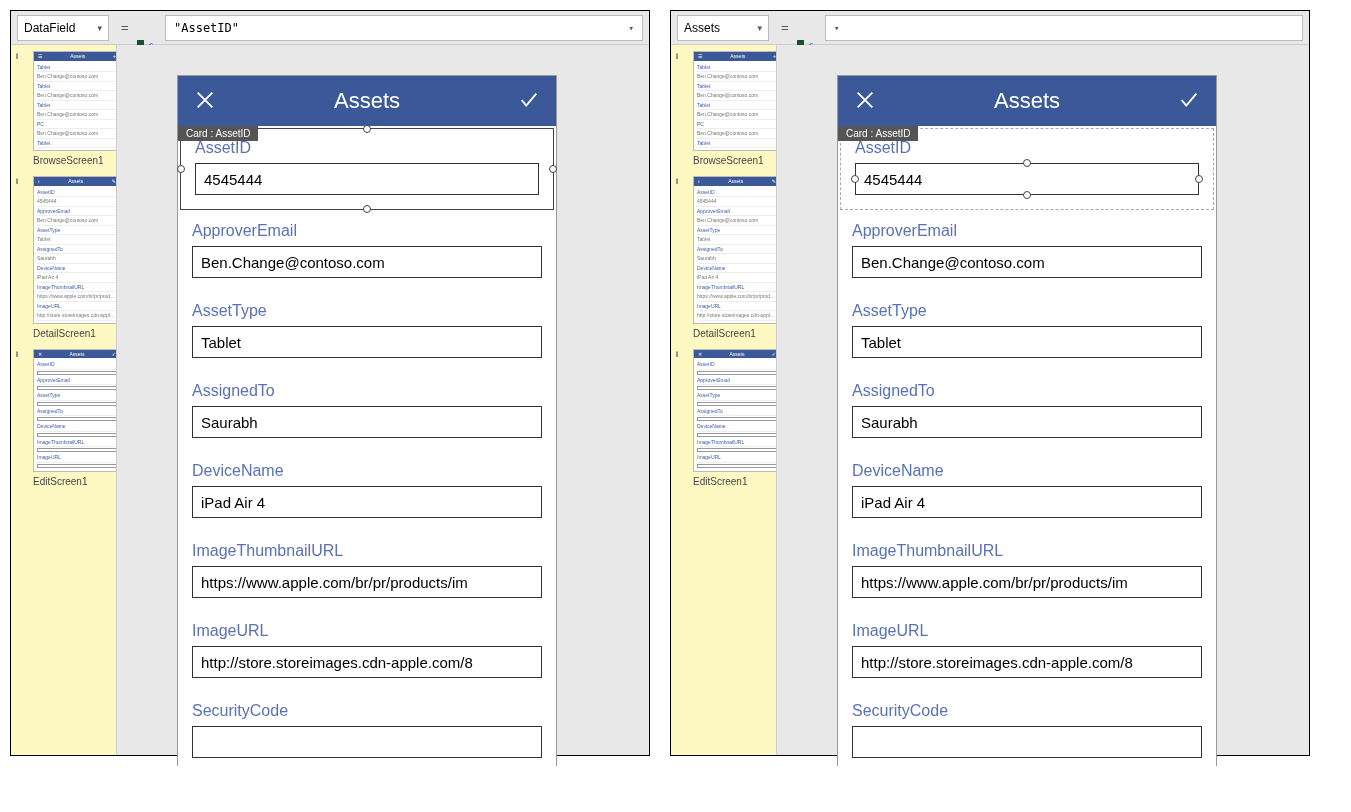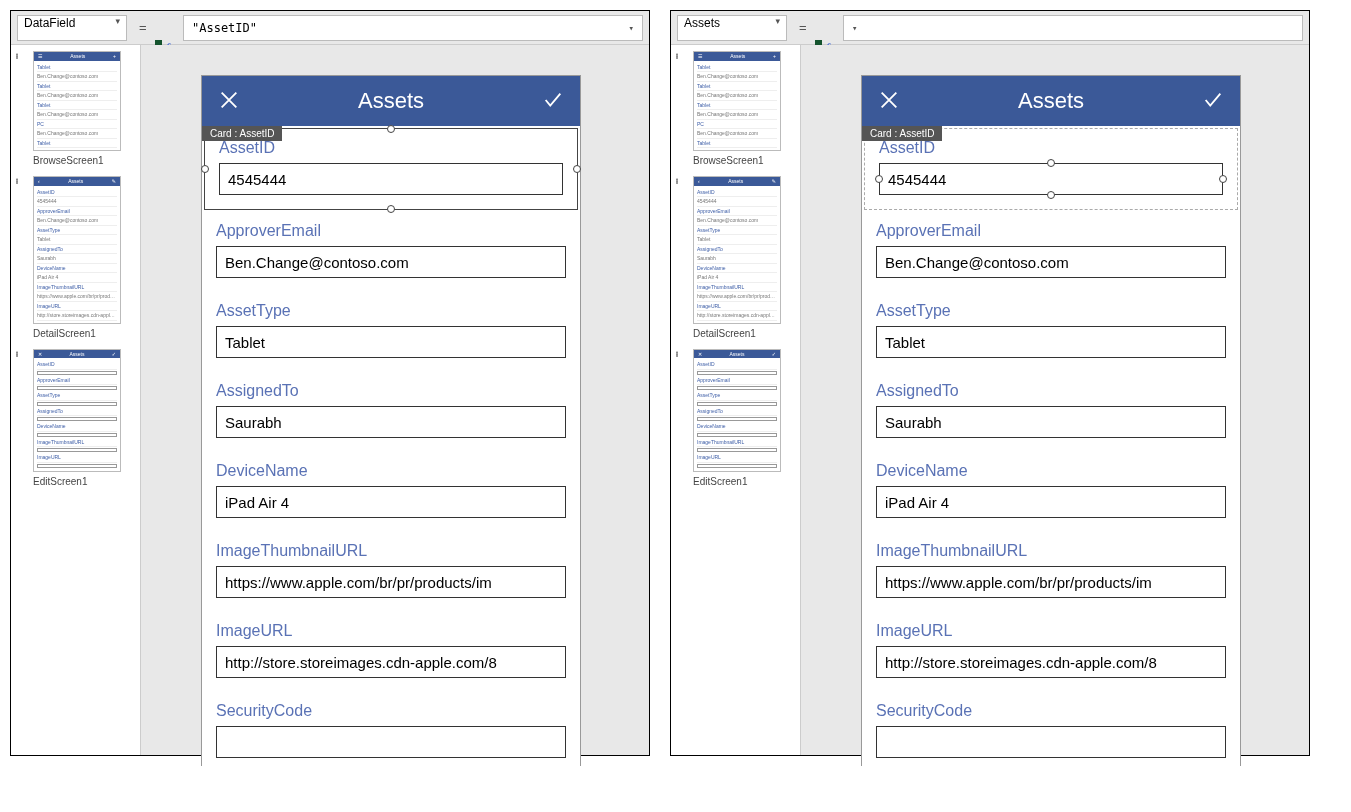--- a/index.html
+++ b/index.html
@@ -1,26 +1,26 @@
 <!DOCTYPE html>
 <html><head>
 <meta charset="utf-8">
 <style>
   * { box-sizing: border-box; margin: 0; padding: 0; }
   body { font-family: "Segoe UI", Arial, sans-serif; background: #fff; font-size: 13px; }
   .wrapper { display: flex; gap: 20px; padding: 10px; }
   .panel { border: 1px solid #000; width: 640px; background: #e8e8e8; position: relative; }
   .formula-bar { display: flex; align-items: center; background: #e8e8e8; border-bottom: 1px solid #ccc; height: 34px; }
-  .prop-select { width: 110px; height: 26px; margin: 4px 4px 4px 6px; background: #fff; border: 1px solid #bbb; display: flex; justify-content: space-between; padding: 0 6px; font-size: 12px; cursor: pointer; }
+  .prop-select { width: 92px; height: 26px; margin: 4px 4px 4px 6px; background: #fff; border: 1px solid #bbb; display: flex; align-items: center; justify-content: space-between; padding: 0 6px; font-size: 12px; cursor: pointer; }
   .eq { padding: 0 8px; color: #555; }
   .fx { font-style: italic; font-family: serif; color: #1d4ed8; padding: 0 8px 0 4px; border-left: 7px solid #14532d; margin-top: 40px; }
   .formula-input { flex: 1; height: 26px; background: #fff; border: 1px solid #bbb; margin: 4px 6px 4px 0; padding: 0 8px; font-family: Consolas, monospace; font-size: 12px; display: flex; align-items: center; justify-content: space-between; }
   .formula-text { flex: 1; }
   .body-area { display: flex; height: 710px; }
-  .thumb-col { width: 130px; background: #ffffff; border-right: 1px solid #ccc; padding: 6px 4px; overflow: hidden; }
+  .thumb-col { width: 106px; background: #fef9c3; border-right: 1px solid #ccc; padding: 6px 4px; overflow: hidden; }
   .thumb-group { margin-bottom: 10px; position: relative; }
   .thumb-dots { position: absolute; left: -2px; top: 2px; color: #888; font-size: 8px; writing-mode: vertical-rl; letter-spacing: -1px; }
   .thumb { width: 88px; margin-left: 18px; background: #fff; border: 1px solid #bbb; font-size: 5px; line-height: 1.3; overflow: hidden; }
   .thumb.dark { background: #2b2b2b; }
   .thumb-hdr { background: #3b5998; color: #fff; font-size: 5px; padding: 1px 4px; text-align: center; display:flex; justify-content:space-between; align-items:center;}
   .thumb-body { padding: 2px 3px; color: #4060a8; }
   .thumb-row { border-bottom: 1px solid #eee; padding: 1px 0; white-space: nowrap; overflow: hidden; text-overflow: ellipsis; }
   .thumb-row.grey { color:#777; }
   .thumb-input { border:1px solid #999; background:#fff; height:4px; margin:1px 0; }
   .thumb-label { font-size: 10px; color: #444; margin: 4px 0 0 18px; }

